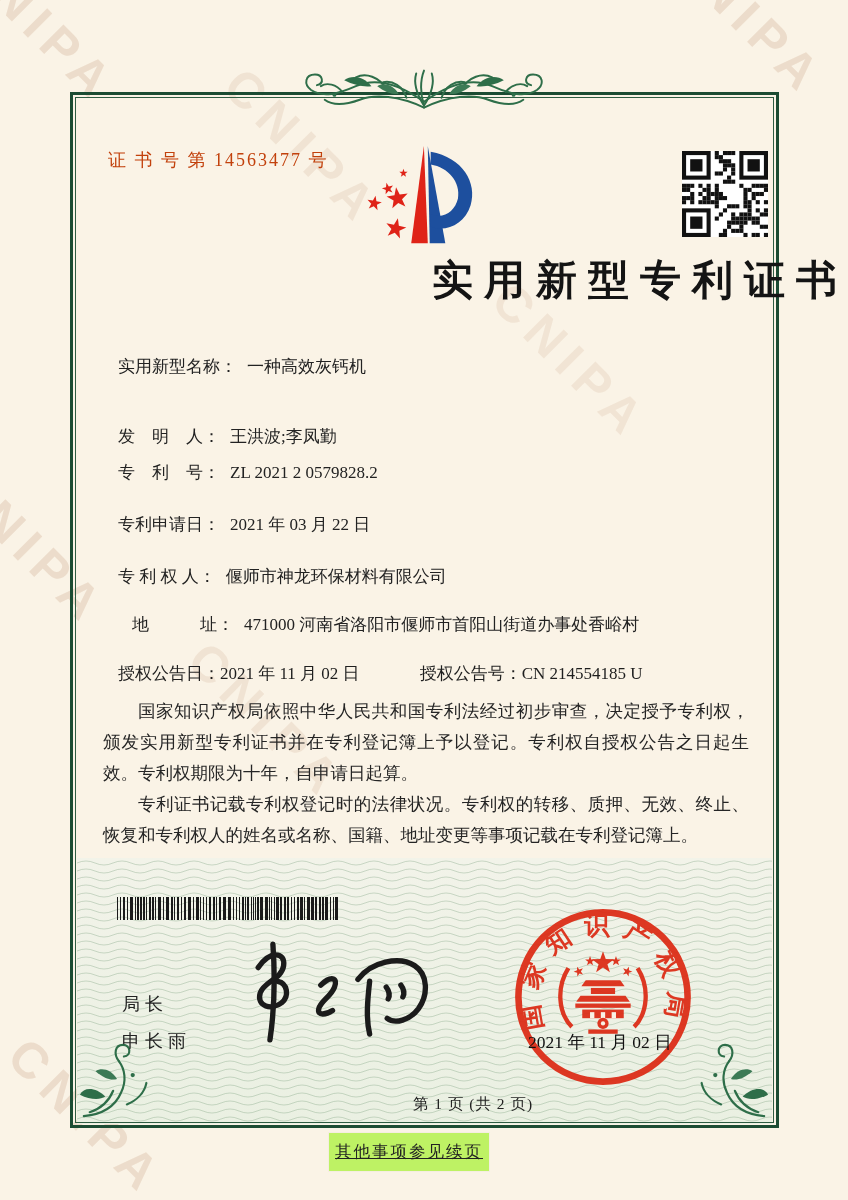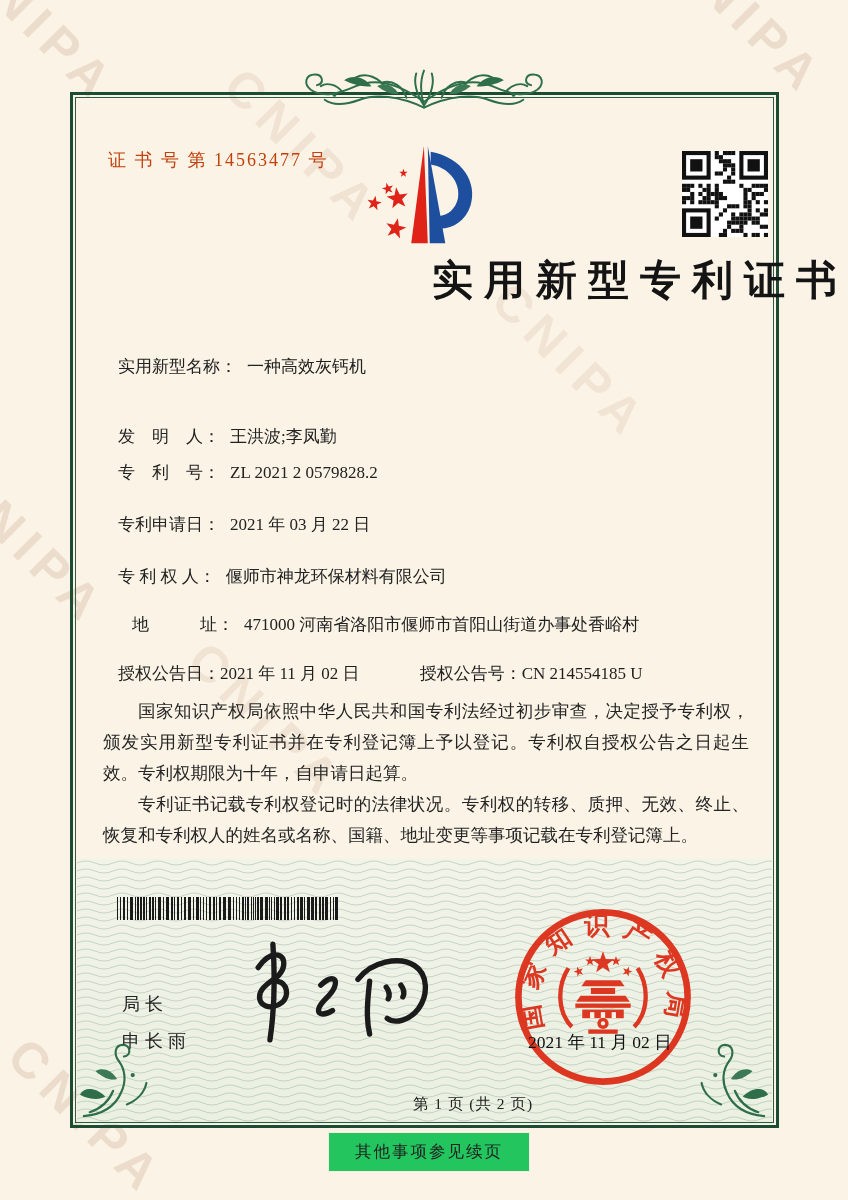--- a/index.html
+++ b/index.html
@@ -66,23 +66,24 @@
     position:absolute;z-index:5;left:528px;top:1030px;
     font-size:17.5px;color:#111;white-space:nowrap;
   }
   
   .pagefoot{
     position:absolute;z-index:3;left:70px;top:1094px;width:806px;
     text-align:center;font-size:15.5px;letter-spacing:1px;color:#222;
   }
   .note{
     position:absolute;z-index:3;left:329px;top:1133px;
-    background:#22c55e;padding:8px 26px;
+    background:#bef264;padding:8px 6px;
     font-size:16.5px;letter-spacing:2px;color:#222;
     box-shadow:0 0 0 1px rgba(0,0,0,0.02);
+    text-decoration:underline;
   }
   .ornament{position:absolute;z-index:3;}
 </style>
 </head>
 <body>
 
 <div class="page">
 
   <div class="wm" style="left:-60px;top:-5px;">CNIPA</div>
   <div class="wm" style="left:648px;top:-12px;">CNIPA</div>

